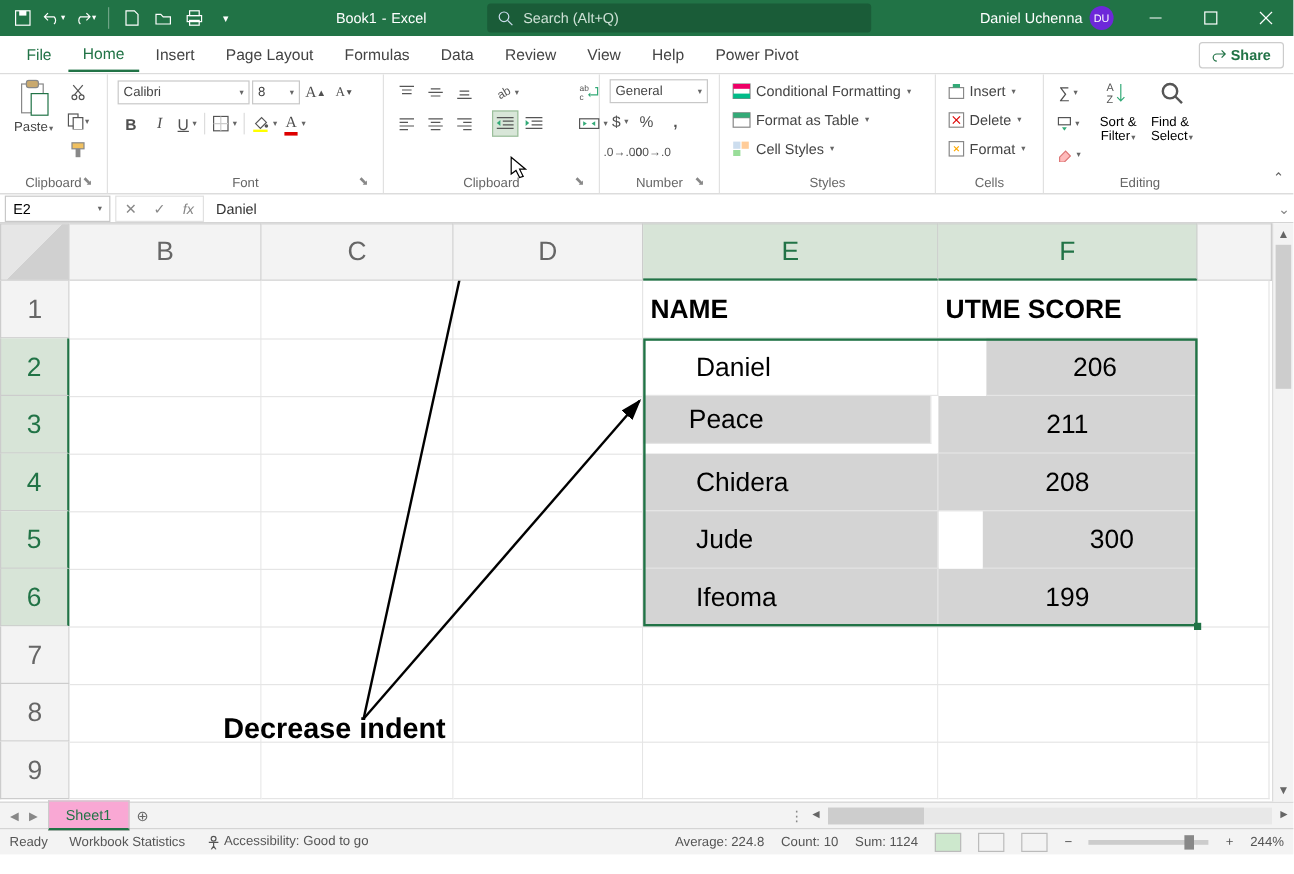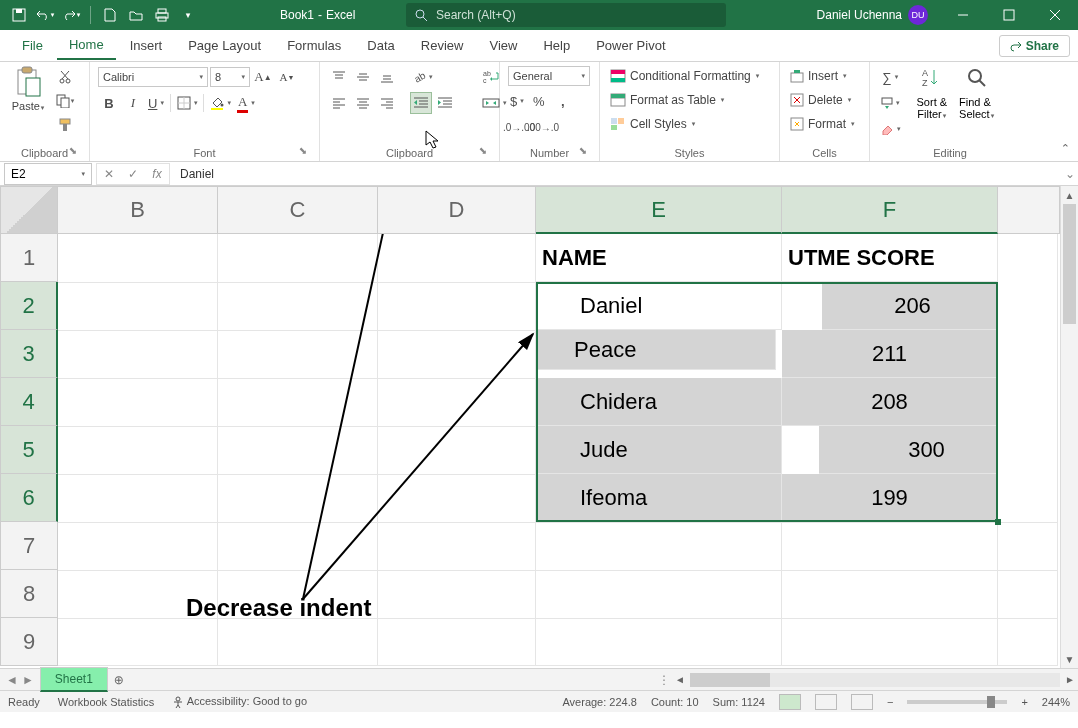--- a/index.html
+++ b/index.html
@@ -91,21 +91,21 @@
   .selection { position: absolute; border: 2px solid #217346; pointer-events: none; }
   .fillhandle { position: absolute; width: 6px; height: 6px; background: #217346; }
 
   
   .anno { position: absolute; pointer-events: none; }
   .anno-text { position: absolute; font-size: 24px; font-weight: 700; color: #000; }
 
   
   .sheettabs { height: 22px; border-top: 1px solid #d4d4d4; display: flex; align-items: center; font-size: 12px; background: #f3f3f3; }
   .sheettabs .nav { display: flex; padding: 0 6px; gap: 4px; color: #888; }
-  .sheettabs .tab { padding: 4px 14px; background: #86efac; border: 1px solid #ccc; border-bottom: 2px solid #217346; color: #217346; }
+  .sheettabs .tab { padding: 4px 14px; background: #f9a8d4; border: 1px solid #ccc; border-bottom: 2px solid #217346; color: #217346; }
   .sheettabs .add { width: 22px; text-align: center; color: #666; }
   .sheettabs .hscroll { margin-left: auto; display: flex; align-items: center; gap: 2px; width: 420px; }
   .sheettabs .htrack { flex: 1; height: 14px; background: #e8e8e8; position: relative; }
   .sheettabs .hthumb { position: absolute; left: 0; width: 80px; top: 0; bottom: 0; background: #cdcdcd; }
   .sheettabs .harrow { width: 16px; text-align: center; color: #666; font-size: 10px; }
 
   
   .status { height: 22px; background: #f3f3f3; border-top: 1px solid #d4d4d4; display: flex; align-items: center; font-size: 11px; color: #555; padding: 0 8px; gap: 18px; }
   .status .right { margin-left: auto; display: flex; align-items: center; gap: 14px; }
   .viewbtn { width: 22px; height: 16px; border: 1px solid #bbb; }

